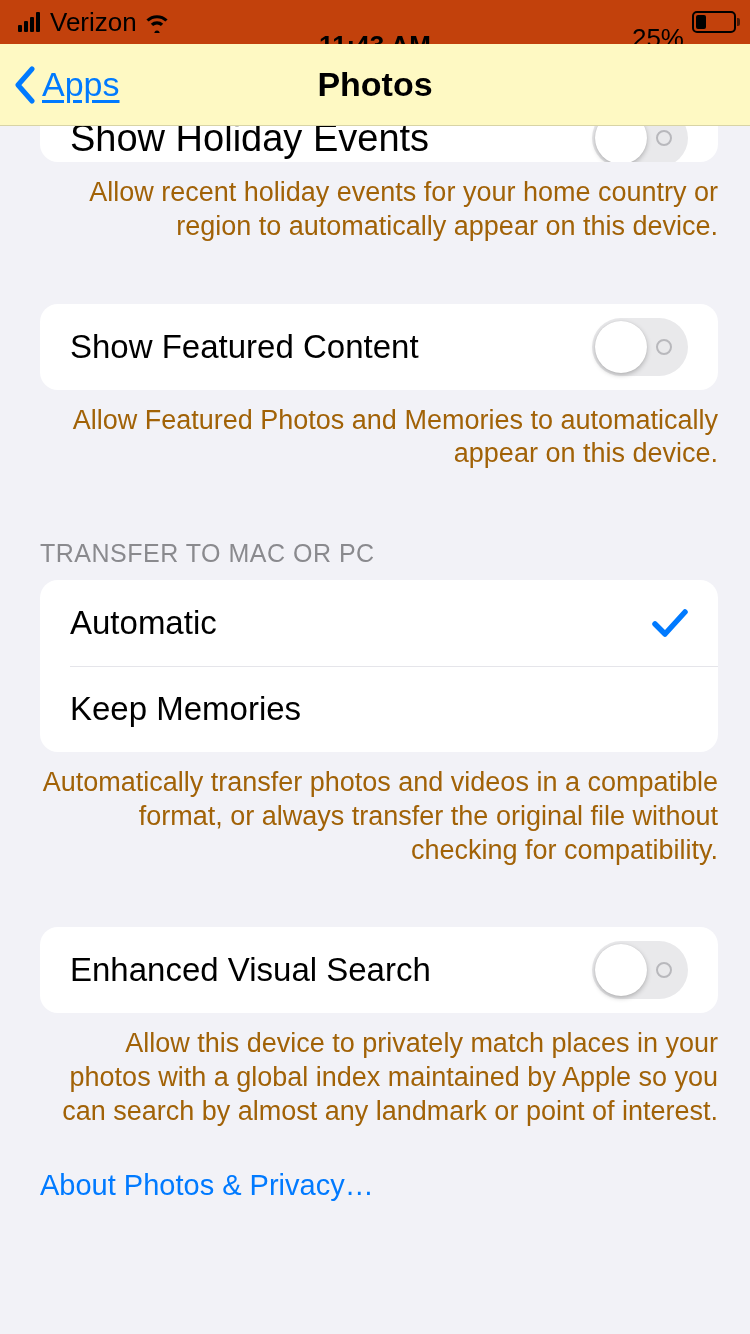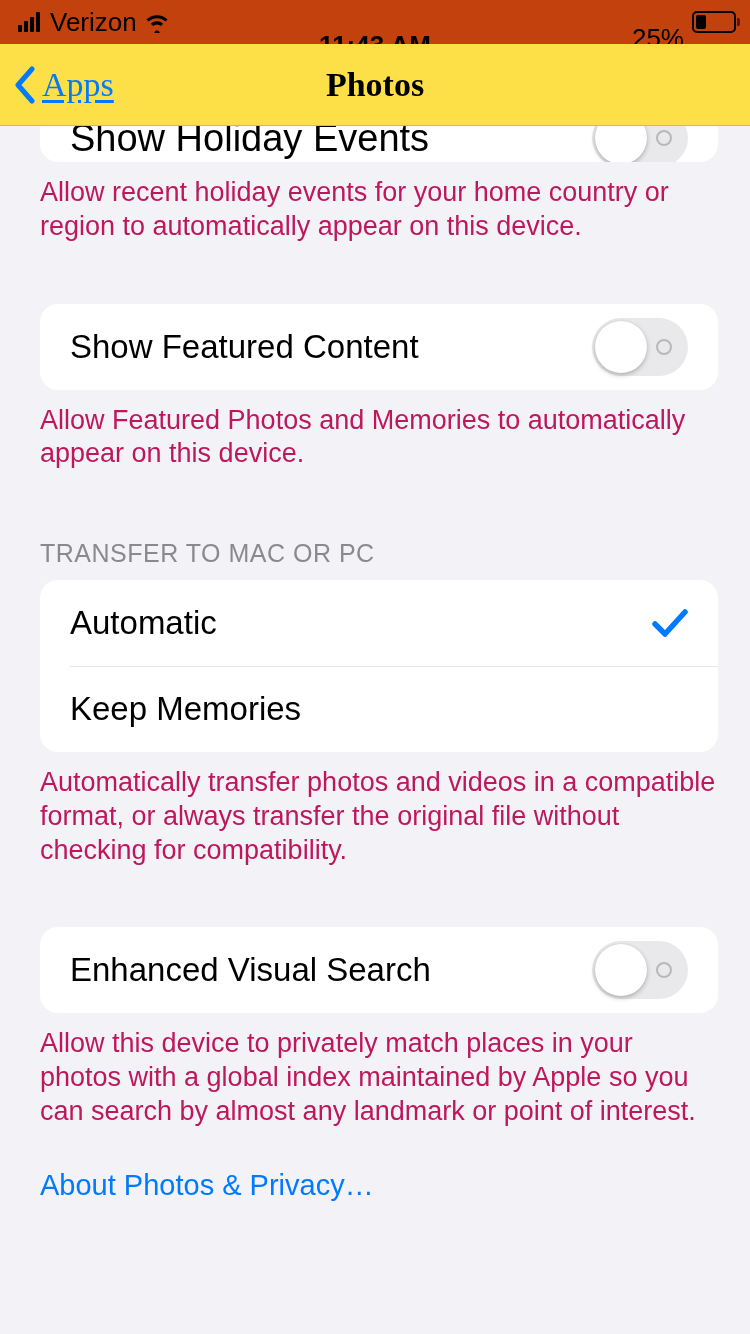--- a/index.html
+++ b/index.html
@@ -87,27 +87,26 @@
       left: 2px;
       top: 2px;
       bottom: 2px;
       width: 25%;
       background: #000;
       border-radius: 2px;
     }
     
     .nav-bar {
       height: 82px;
-      background: #fde047;
+      background: #fef9c3;
       border-bottom: 1px solid rgba(0,0,0,0.15);
       display: flex;
       align-items: center;
       position: relative;
       padding: 0 14px;
-      font-family: Liberation Serif, serif;
     }
     .back-link {
       display: flex;
       align-items: center;
       gap: 6px;
       color: #007aff;
       font-size: 34px;
     }
     .back-chevron svg { display:block; }
     .back-text {
@@ -158,23 +157,24 @@
       height: 1px;
       background: #e5e5ea;
     }
     .row-sep { position: relative; }
     .row-label {
       font-size: 33px;
       color: #000;
     }
     .footer-text {
       font-size: 27px;
-      color: #be185d;
+      color: #a16207;
       line-height: 1.25;
       padding: 14px 0 0 0;
+      text-align: right;
     }
     
     .toggle {
       width: 96px;
       height: 58px;
       background: #e9e9eb;
       border-radius: 30px;
       position: relative;
       flex-shrink: 0;
     }

